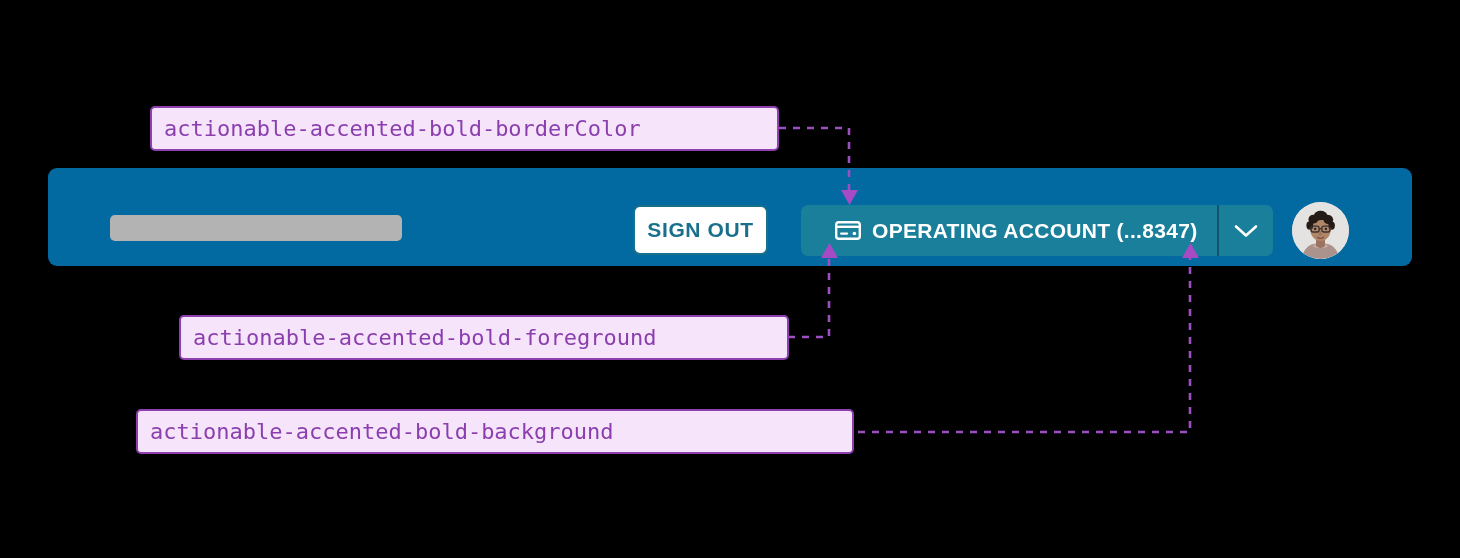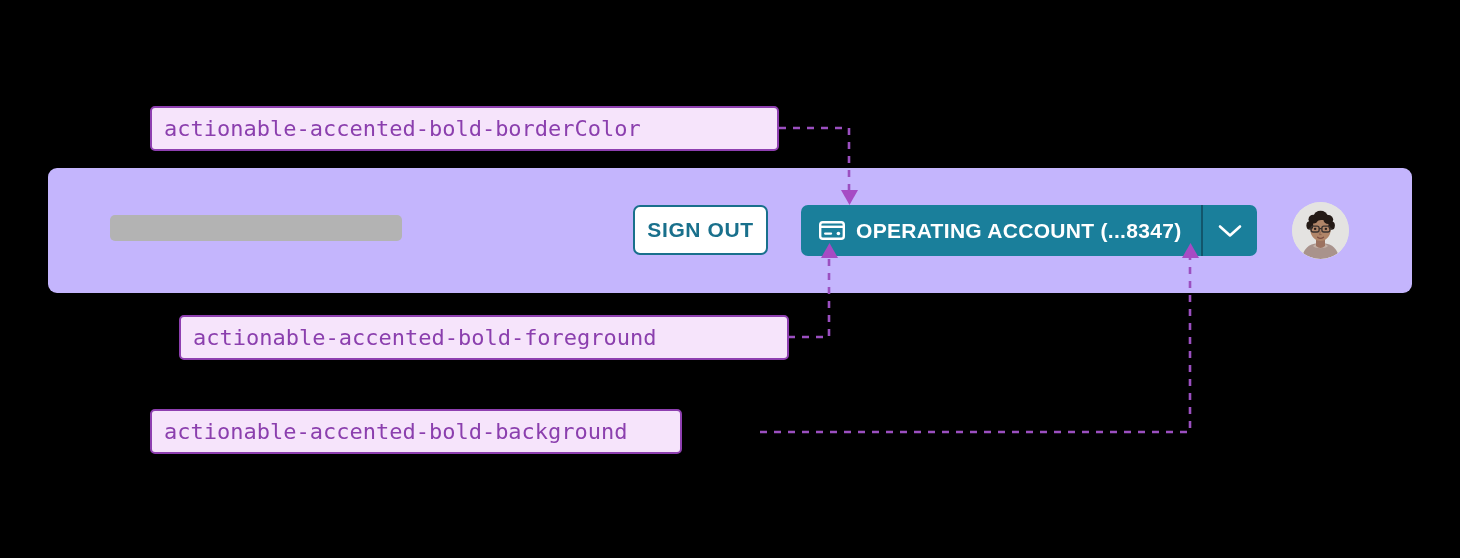--- a/index.html
+++ b/index.html
@@ -37,30 +37,30 @@
     font-size: 22px;
     letter-spacing: 0px;
     display: flex;
     align-items: center;
     padding: 0 12px;
     white-space: nowrap;
     z-index: 8;
   }
   .token-label.lbl-border  { left: 150px; top: 106px; width: 629px; height: 45px; }
   .token-label.lbl-fore    { left: 150px; top: 315px; width: 610px; height: 45px; margin-left: 29px; }
-  .token-label.lbl-back    { left: 150px; top: 409px; width: 532px; height: 45px; text-align: center; }
+  .token-label.lbl-back    { left: 136px; top: 409px; width: 718px; height: 45px; text-align: center; }
 
   
   #app-panel {
     position: absolute;
     left: 48px;
     top: 168px;
     width: 1364px;
-    height: 125px;
-    background: #c4b5fd;
+    height: 98px;
+    background: #0369a1;
     border-radius: 9px;
     z-index: 3;
   }
 
   
   #logo-placeholder {
     position: absolute;
     left: 62px;
     top: 47px;
     width: 292px;
@@ -104,20 +104,21 @@
     border-radius: 7px;
     overflow: hidden;
     cursor: pointer;
   }
   #account-main {
     display: flex;
     align-items: center;
     gap: 11px;
     padding: 0 20px 0 18px;
     color: #ffffff;
+    margin-left: 16px;
   }
   #account-label {
     font-family: "Liberation Sans", sans-serif;
     font-size: 21px;
     font-weight: bold;
     letter-spacing: 0.3px;
     white-space: nowrap;
   }
   #account-divider {
     width: 2px;

